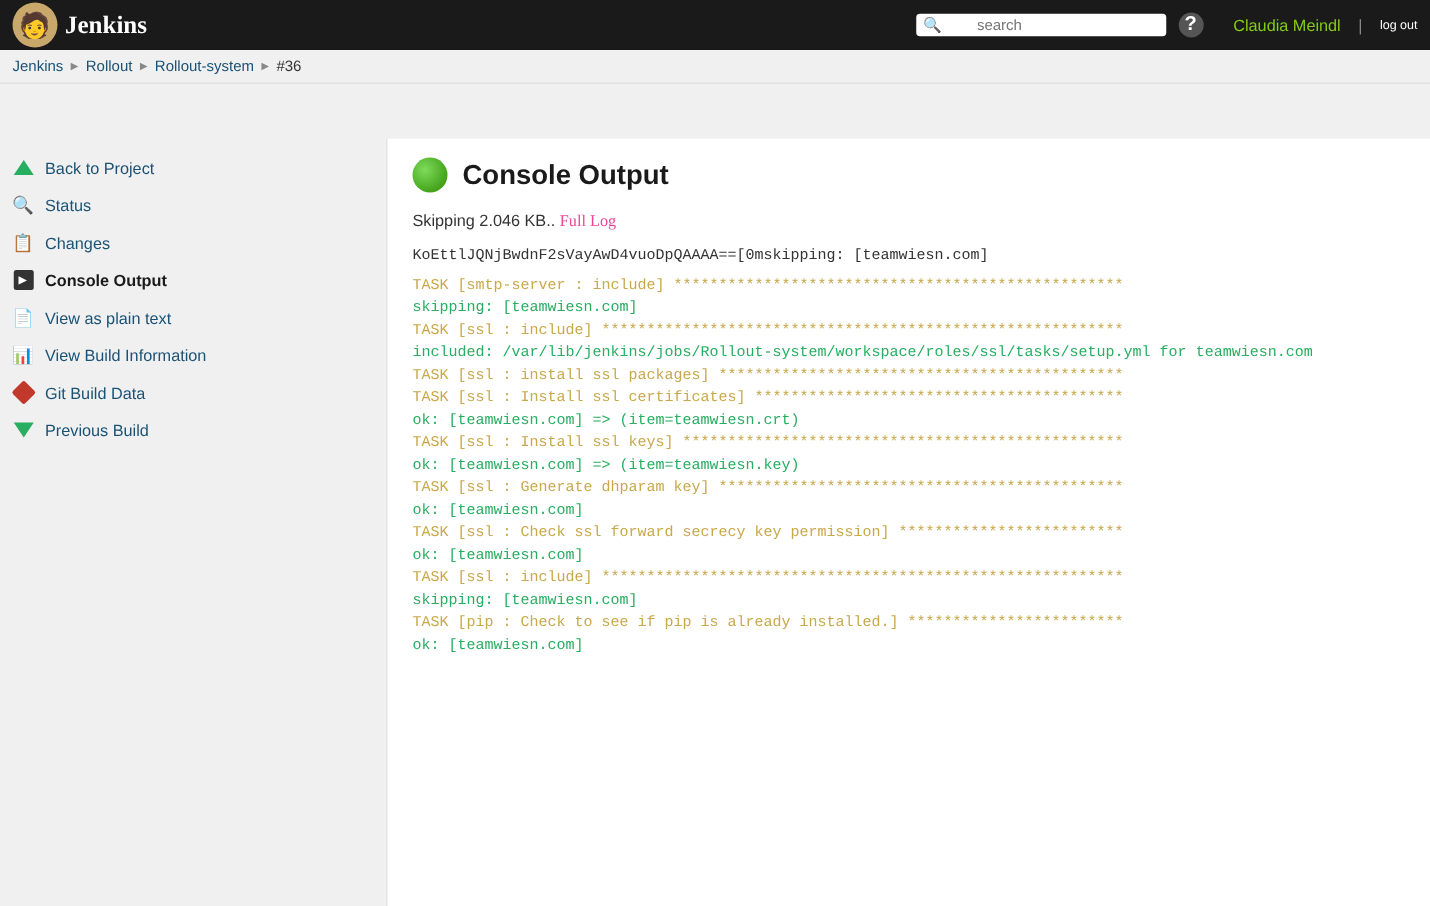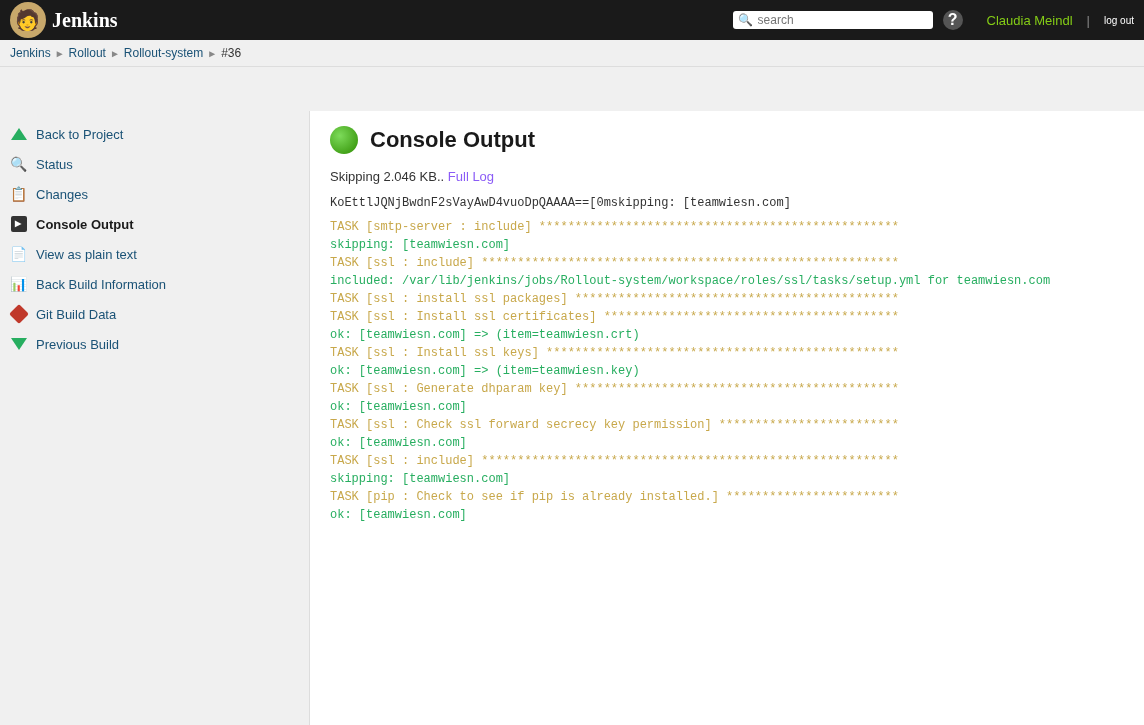--- a/index.html
+++ b/index.html
@@ -229,21 +229,21 @@
 <body>
 
 <div id="header">
   <div id="logo">
     <div id="logo-icon">🧑</div>
     <span id="logo-text">Jenkins</span>
   </div>
   <div id="header-spacer"></div>
   <div id="search-container">
     <span style="color:#999;font-size:12px;">🔍</span>
-    <input id="search-input" type="text" style="border: none; outline: none; font-size: 12px; width: 100%; color: rgb(153, 153, 153);" placeholder="search">
+    <input id="search-input" type="text" style="border: none; outline: none; font-size: 12px; width: 100%; color: rgb(153, 153, 153); margin-left: 24px;" placeholder="search">
   </div>
   <div id="help-icon">?</div>
   <span id="user-name">Claudia Meindl</span>
   <span id="logout-separator" style="color:#888;">|</span>
   <a id="logout-link" style="color:white;font-size:10px;text-decoration:none;cursor:pointer;">log out</a>
 </div>
 
 <div id="breadcrumb">
   <a class="breadcrumb-item">Jenkins</a>
   <span class="breadcrumb-separator">►</span>
@@ -290,21 +290,21 @@
       <div class="sidebar-icon">
         <span style="font-size:14px;">📄</span>
       </div>
       <span>View as plain text</span>
     </div>
 
     <div class="sidebar-item">
       <div class="sidebar-icon">
         <span style="font-size:14px;">📊</span>
       </div>
-      <span>Back Build Information</span>
+      <span>View Build Information</span>
     </div>
 
     <div class="sidebar-item">
       <div class="sidebar-icon">
         <div class="icon-git"></div>
       </div>
       <span>Git Build Data</span>
     </div>
 
     <div class="sidebar-item">
@@ -318,21 +318,21 @@
 
   <div id="main">
 
     <div id="console-title">
       <div id="status-ball"></div>
       <h1 id="page-title-text">Console Output</h1>
     </div>
 
     <div id="log-intro">
       <span>Skipping 2.046 KB..</span>
-      <a id="full-log-link" href="#" style="color:#8b5cf6;text-decoration:none;">Full Log</a>
+      <a id="full-log-link" href="#" style="color:#ec4899;text-decoration:none;font-family:Liberation Serif, serif;">Full Log</a>
     </div>
 
     <div id="log-encoded" style="font-family:'Courier New',Courier,monospace;font-size:12px;color:#333;margin-bottom:8px;">KoEttlJQNjBwdnF2sVayAwD4vuoDpQAAAA==[0mskipping: [teamwiesn.com]</div>
 
     <div id="console-output-block">
     <div style="font-family: &quot;Courier New&quot;, Courier, monospace; font-size: 12px; line-height: 1.5; white-space: pre-wrap; word-break: break-all; color: rgb(200, 168, 75);">TASK [smtp-server : include] **************************************************</div>
         <div style="font-family: &quot;Courier New&quot;, Courier, monospace; font-size: 12px; line-height: 1.5; white-space: pre-wrap; word-break: break-all; color: rgb(39, 174, 96);">skipping: [teamwiesn.com]</div>
         <div style="font-family: &quot;Courier New&quot;, Courier, monospace; font-size: 12px; line-height: 1.5; white-space: pre-wrap; word-break: break-all; color: rgb(200, 168, 75);"></div>
         <div style="font-family: &quot;Courier New&quot;, Courier, monospace; font-size: 12px; line-height: 1.5; white-space: pre-wrap; word-break: break-all; color: rgb(200, 168, 75);">TASK [ssl : include] **********************************************************</div>
         <div style="font-family: &quot;Courier New&quot;, Courier, monospace; font-size: 12px; line-height: 1.5; white-space: pre-wrap; word-break: break-all; color: rgb(39, 174, 96);">included: /var/lib/jenkins/jobs/Rollout-system/workspace/roles/ssl/tasks/setup.yml for teamwiesn.com</div>

